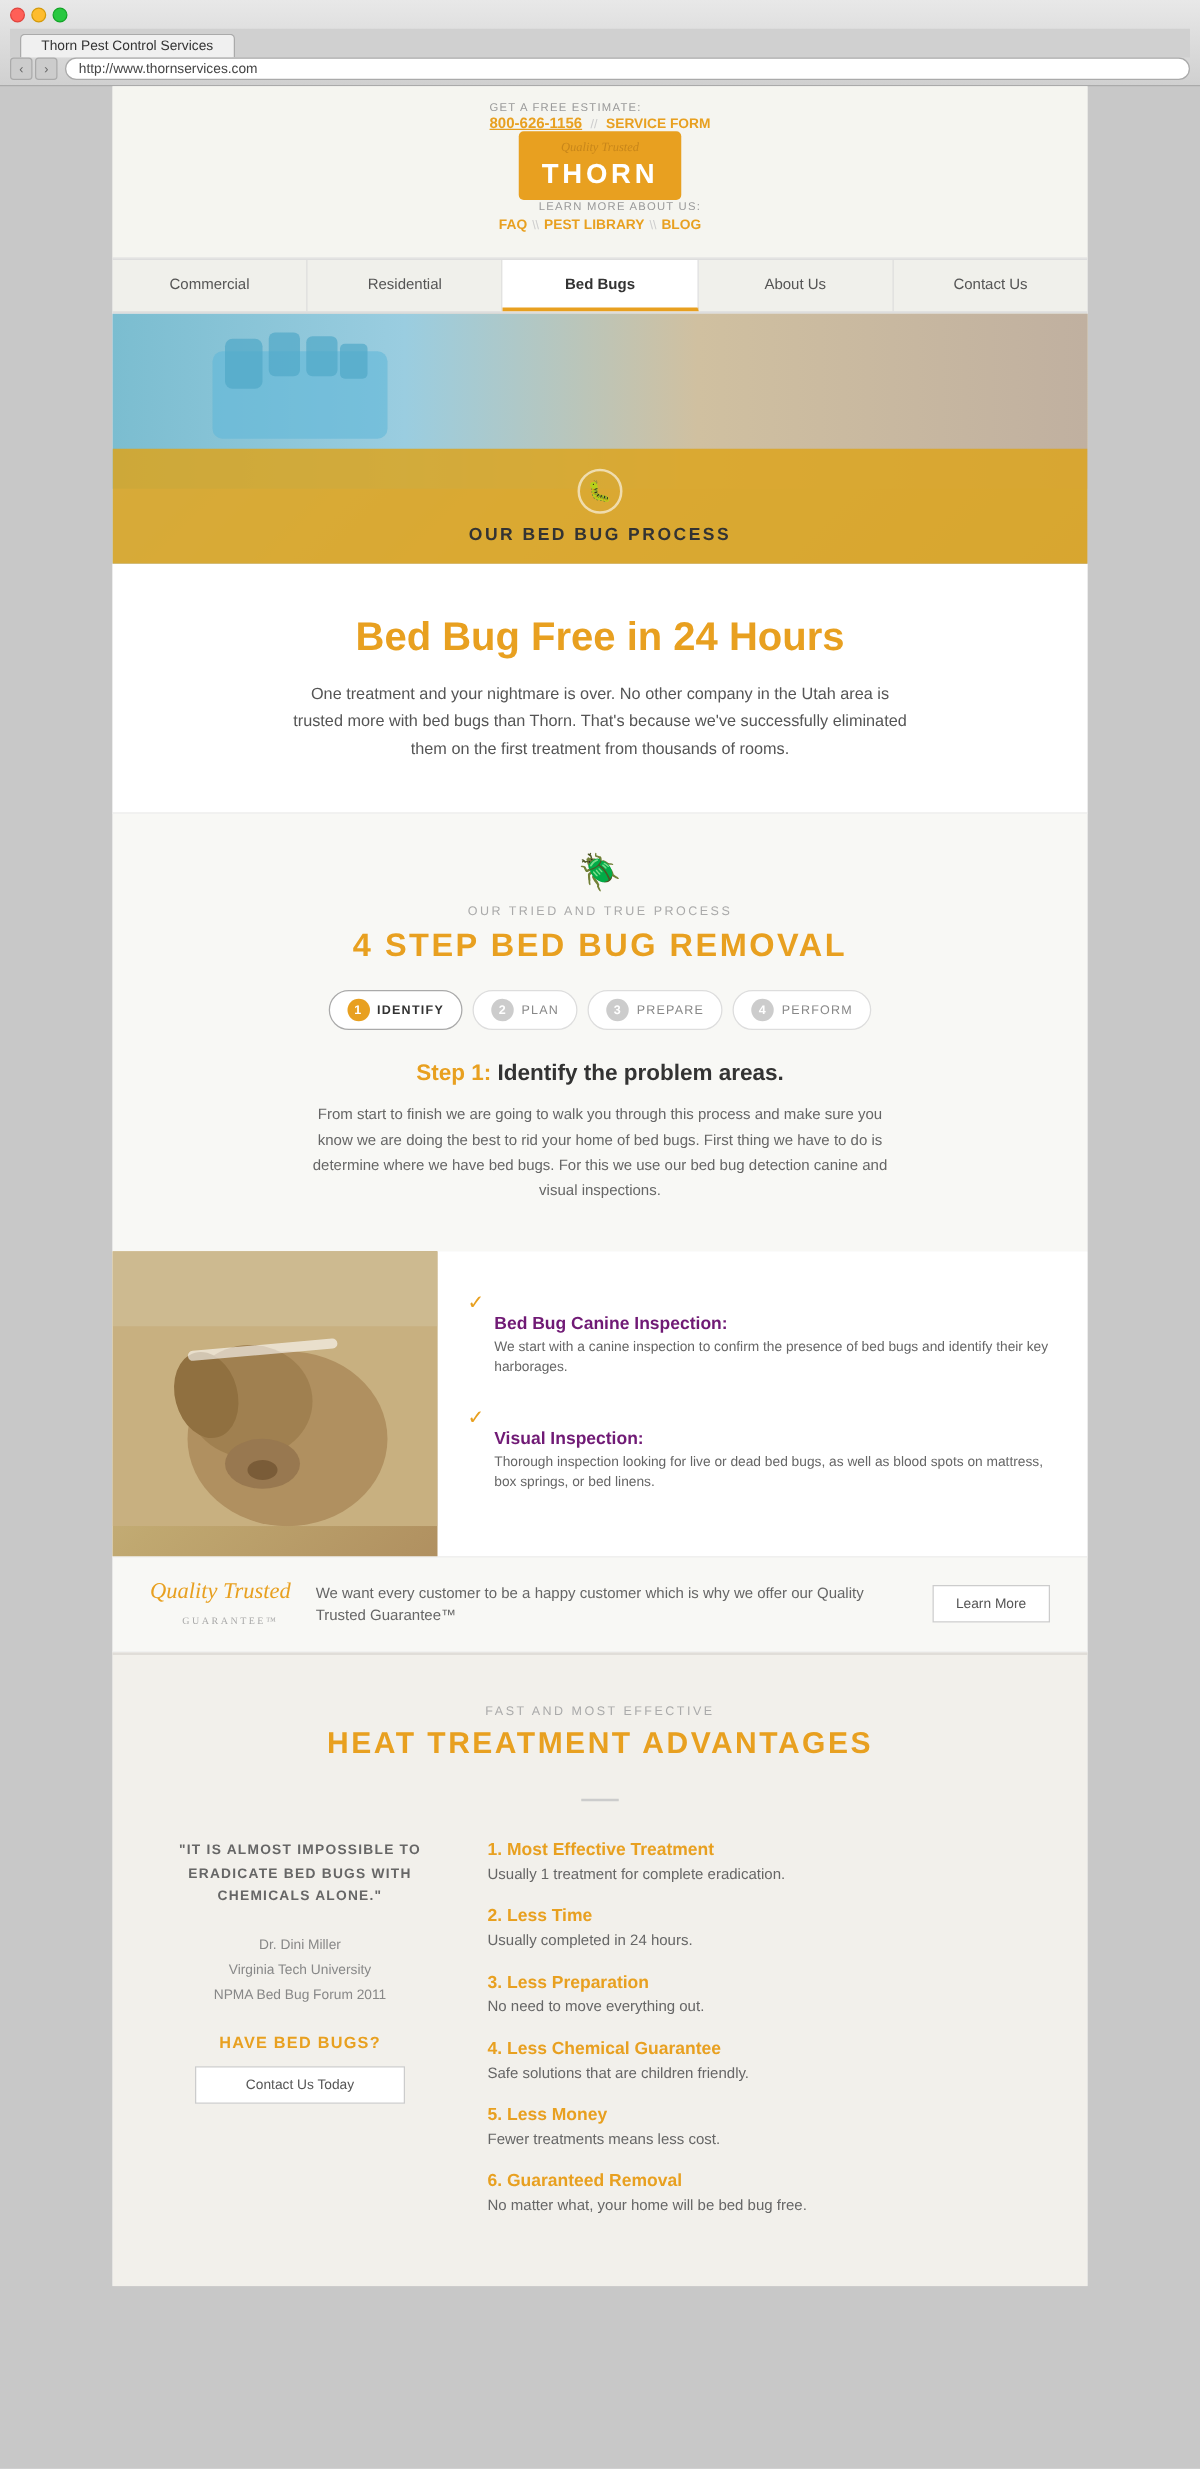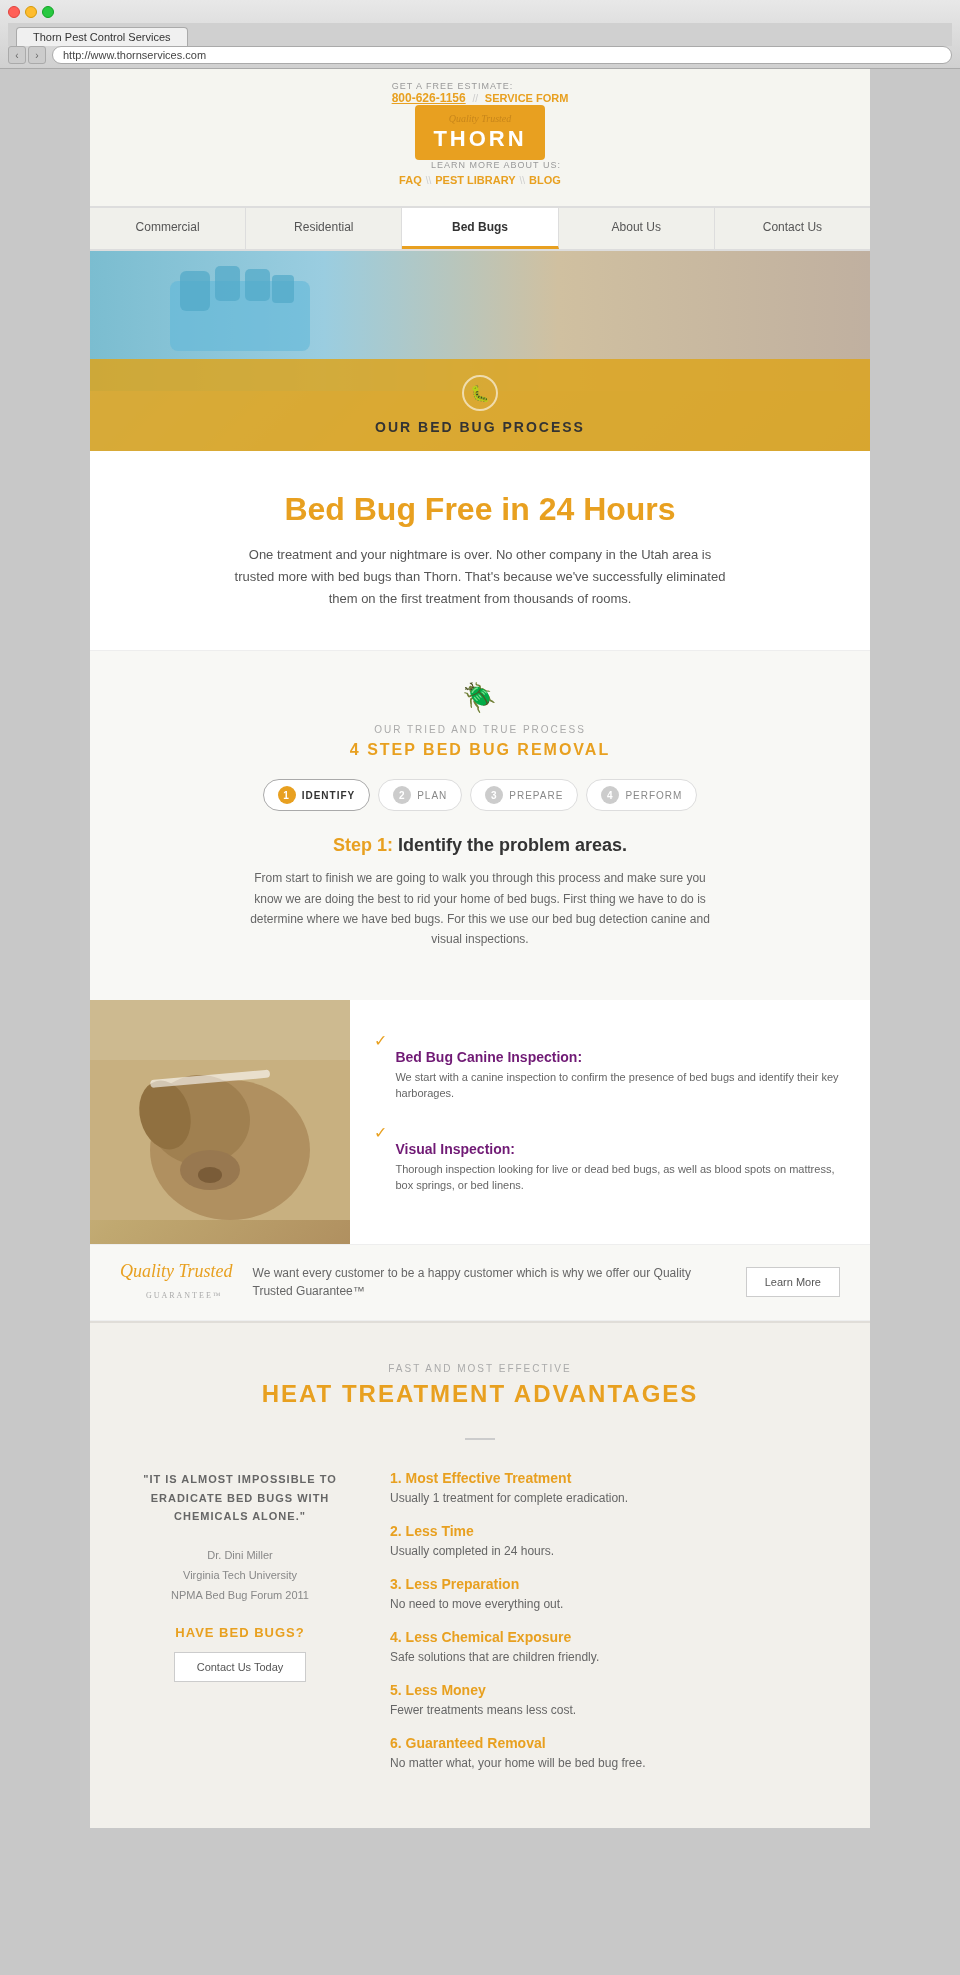--- a/index.html
+++ b/index.html
@@ -256,21 +256,21 @@
       margin-bottom: 10px;
     }
     .process-subtitle {
       font-size: 10px;
       color: #aaa;
       letter-spacing: 2px;
       text-transform: uppercase;
       margin-bottom: 6px;
     }
     .process-title {
-      font-size: 16px;
+      font-size: 26px;
       font-weight: 900;
       color: #e8a020;
       letter-spacing: 2px;
       text-transform: uppercase;
       margin-bottom: 20px;
     }
 
     
     .steps-tabs {
       display: flex;
@@ -319,21 +319,21 @@
     }
     .step-headline .step-label {
       color: #e8a020;
       font-weight: bold;
     }
     .step-description {
       font-size: 12px;
       color: #666;
       line-height: 1.7;
       max-width: 480px;
-      margin: 0 auto 20px;
+      margin: 0 auto 8px;
     }
 
     
     .inspection-section {
       display: flex;
       background: white;
       min-height: 220px;
     }
     .dog-image {
       width: 260px;
@@ -475,21 +475,21 @@
     .have-bugs {
       text-align: center;
       font-size: 13px;
       font-weight: bold;
       color: #e8a020;
       letter-spacing: 1px;
       margin-bottom: 12px;
     }
     .contact-btn {
       display: block;
-      width: 132px;
+      width: 168px;
       margin: 0 auto;
       padding: 8px 12px;
       border: 1px solid #ccc;
       background: white;
       font-size: 11px;
       color: #555;
       text-align: center;
       cursor: pointer;
     }
 
@@ -731,21 +731,21 @@
         <div class="advantage-item">
           <div class="advantage-title">
             <span class="advantage-num">3.</span>
             <span>Less Preparation</span>
           </div>
           <div class="advantage-desc">No need to move everything out.</div>
         </div>
         <div class="advantage-item">
           <div class="advantage-title">
             <span class="advantage-num">4.</span>
-            <span>Less Chemical Exposure</span>
+            <span>Less Chemical Guarantee</span>
           </div>
           <div class="advantage-desc">Safe solutions that are children friendly.</div>
         </div>
         <div class="advantage-item">
           <div class="advantage-title">
             <span class="advantage-num">5.</span>
             <span>Less Money</span>
           </div>
           <div class="advantage-desc">Fewer treatments means less cost.</div>
         </div>

